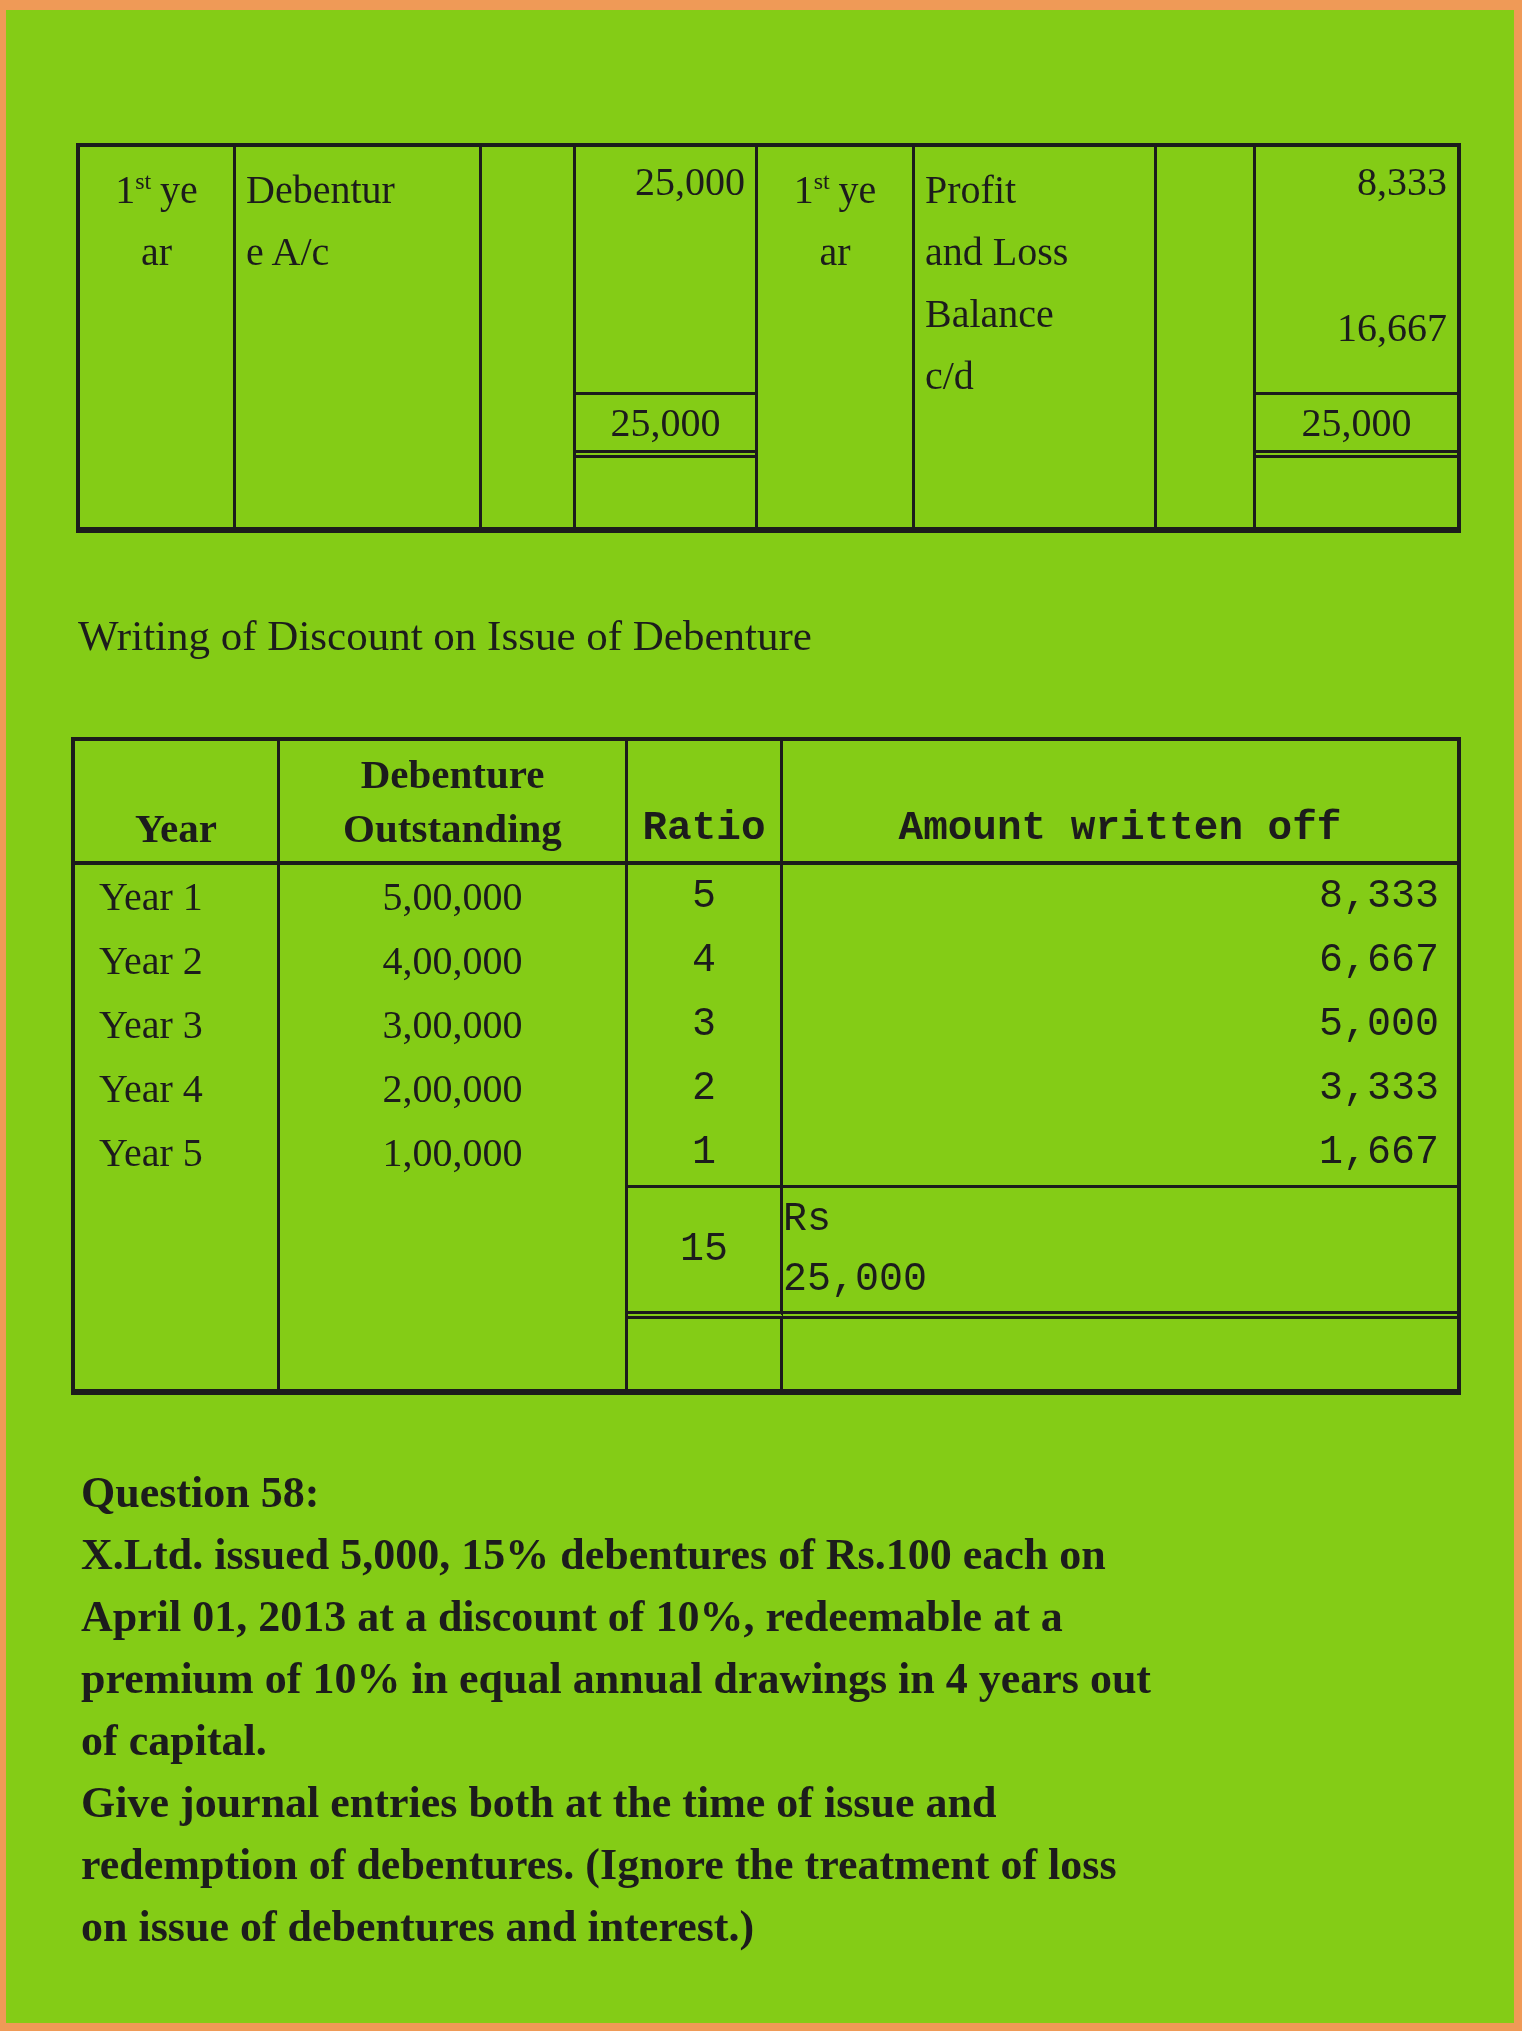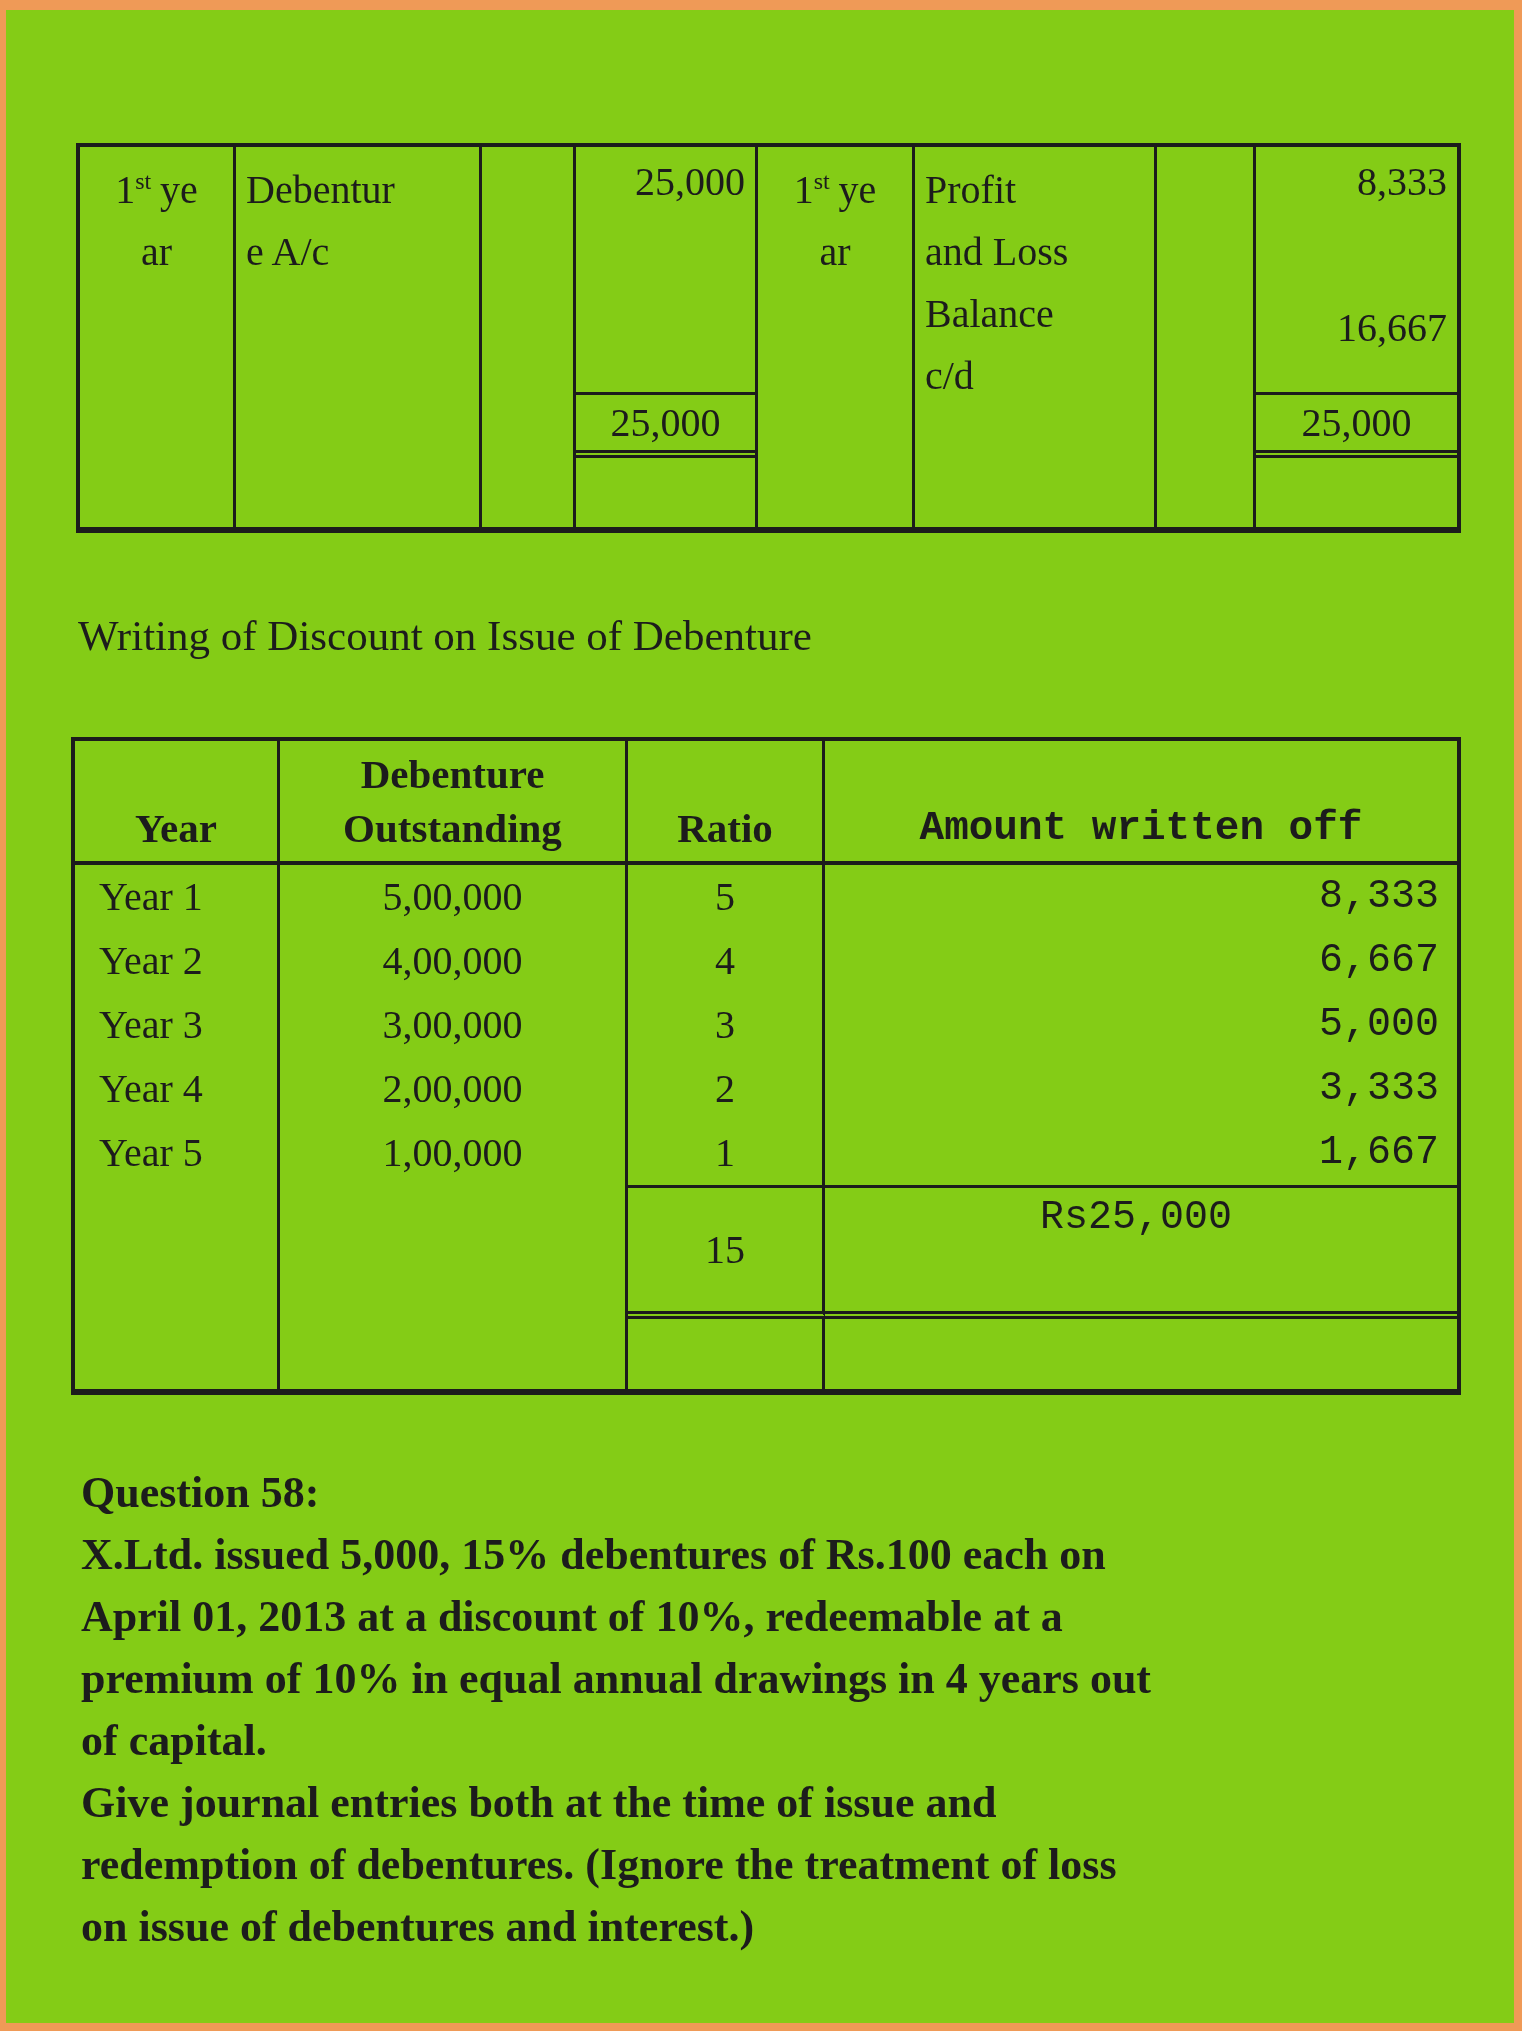--- a/index.html
+++ b/index.html
@@ -63,39 +63,39 @@
     width:1390px;height:658px;
     box-sizing:border-box;
     border:4px solid #1c1c1c;border-bottom-width:6px;
     display:flex;flex-direction:column;
   }
   .srow{display:flex;box-sizing:border-box;}
   .scell{box-sizing:border-box;border-right:3px solid #1c1c1c;}
   .scell:last-child{border-right:none;font-family:Liberation Mono, monospace;}
   .w-year{width:205px;}
   .w-out{width:348px;}
-  .w-ratio{width:197px;}
+  .w-ratio{width:155px;font-family:Liberation Mono, monospace;}
   .w-amt{flex:1;}
   .sched-header{height:124px;border-bottom:4px solid #1c1c1c;font-weight:bold;font-size:41px;}
   .sched-header .scell{display:flex;flex-direction:column;justify-content:flex-end;
     text-align:center;padding-bottom:6px;line-height:54px;}
   .sched-body{height:320px;font-size:40px;}
   .bline{line-height:64px;}
   .col-year .bline{text-align:left;padding-left:24px;}
   .col-out .bline{text-align:center;}
   .col-ratio .bline{text-align:center;}
   .col-amt .bline{text-align:right;padding-right:18px;}
   .sched-totals{height:134px;font-size:40px;}
   .t-plain{}
   .t-ruled{
     border-top:3px solid #1c1c1c;
     border-bottom:8px double #1c1c1c;
   }
   .t-ratio{display:flex;align-items:center;justify-content:center;}
-  .t-amt{display:flex;justify-content:center;padding-right:10px;line-height:60px;}
+  .t-amt{display:flex;flex-direction:column;justify-content:center;padding-right:10px;line-height:60px;}
   .sched-empty{flex:1;}
   
   .question{
     position:absolute;left:75px;top:1452px;width:1400px;
     font-size:44px;font-weight:bold;line-height:62px;
   }
   .q-line{white-space:nowrap;}
 </style>
 </head>
 <body>

